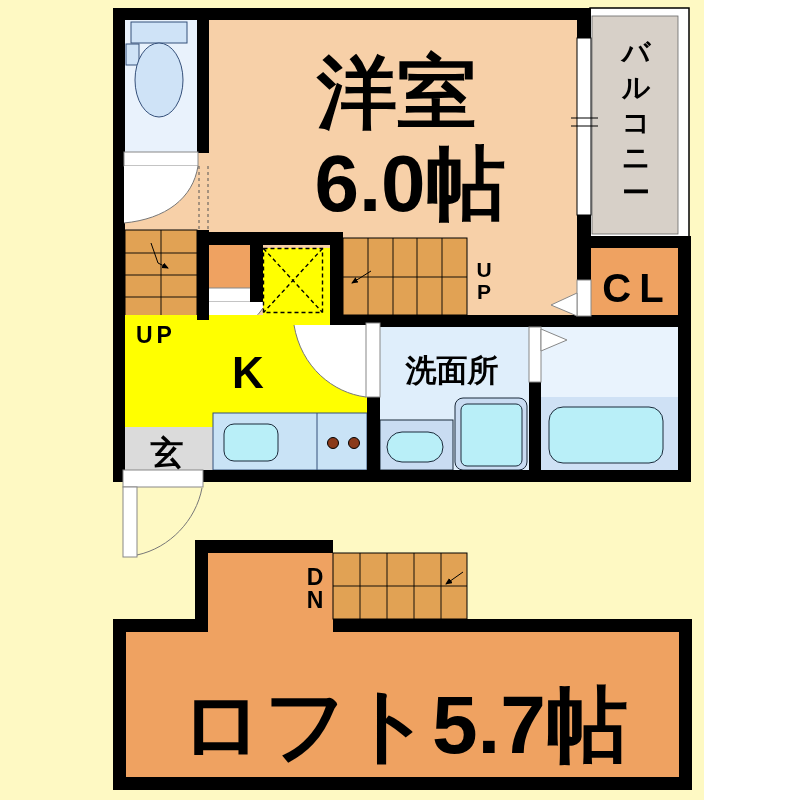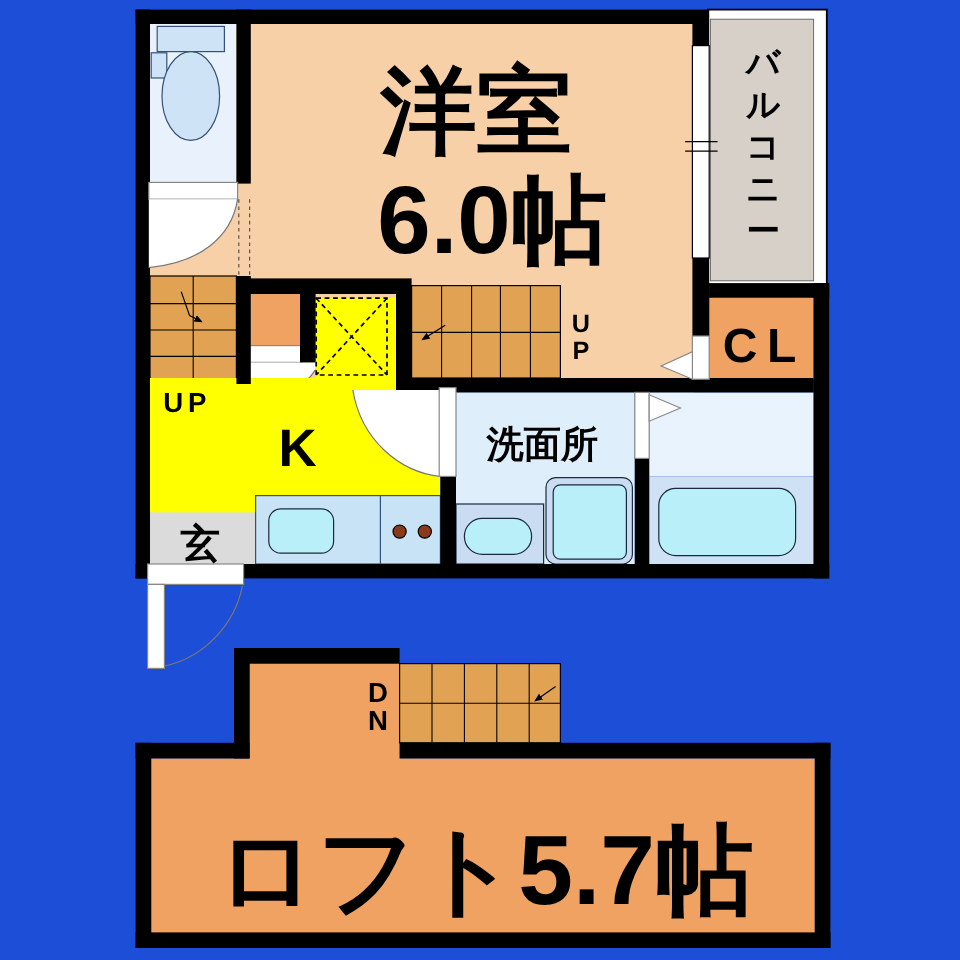--- a/index.html
+++ b/index.html
@@ -1,16 +1,16 @@
 <!DOCTYPE html>
 <html><head>
 <meta charset="utf-8">
 <style>
   html,body{margin:0;padding:0;background:#fff;}
-  #stage{position:relative;width:800px;height:800px;background:#1d4ed8;overflow:hidden;}
+  #stage{position:relative;width:704px;height:800px;background:#fef9c3;overflow:hidden;}
   svg{display:block;}
   .wall{fill:#000;}
   .peach{fill:#f7d0a8;}
   .stair{fill:#e1a254;stroke:#000;stroke-width:1;}
   .stline{stroke:#000;stroke-width:0.9;fill:none;}
   .orange{fill:#efa261;}
   .yellow{fill:#ffff00;}
   .balgray{fill:#d7d0c8;stroke:#666;stroke-width:0.8;}
   .balout{fill:#fff;stroke:#000;stroke-width:1.5;}
   .genkan{fill:#dbdbdb;}

